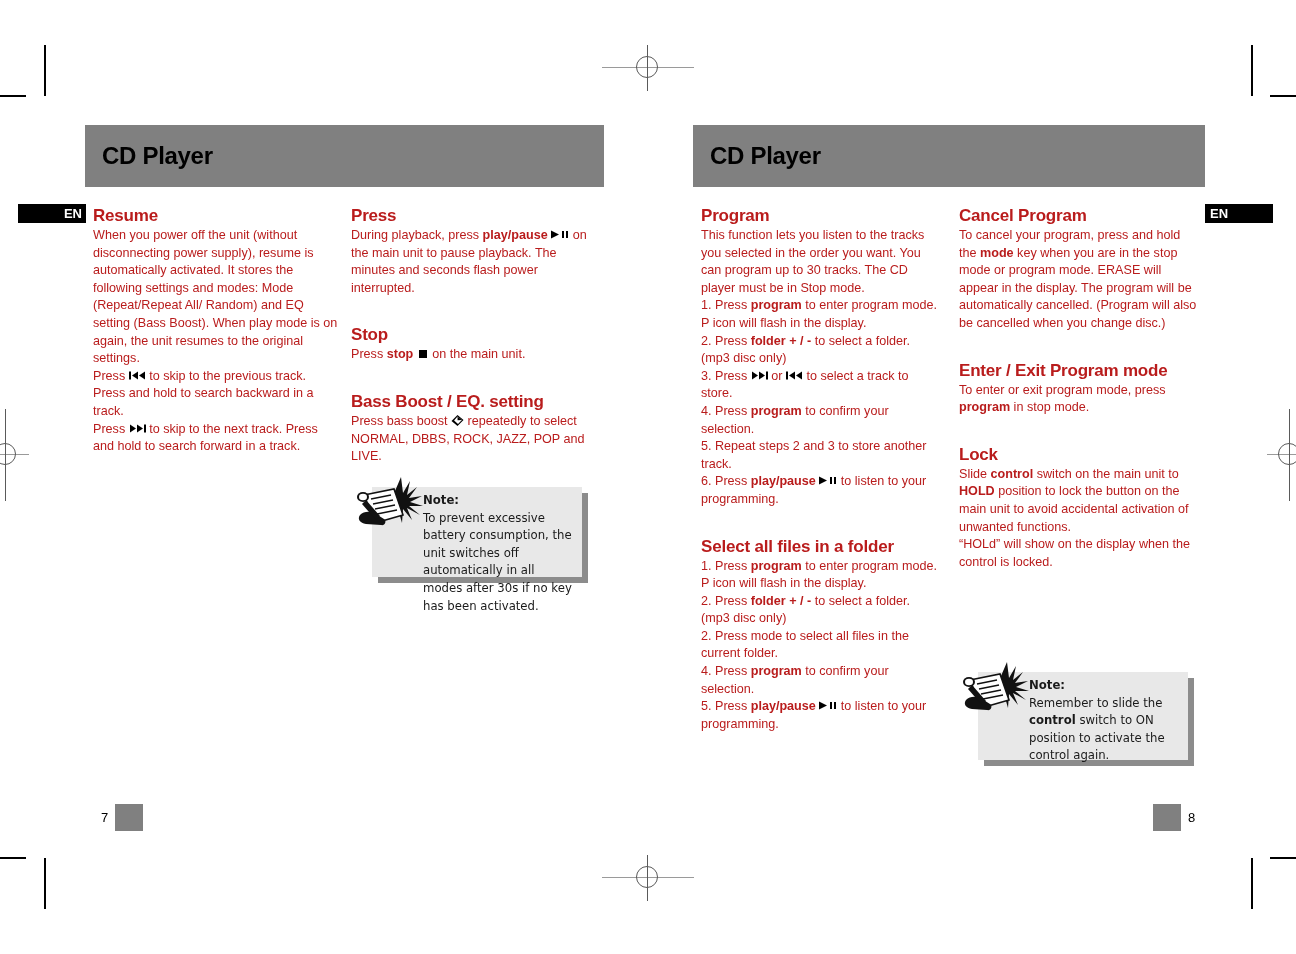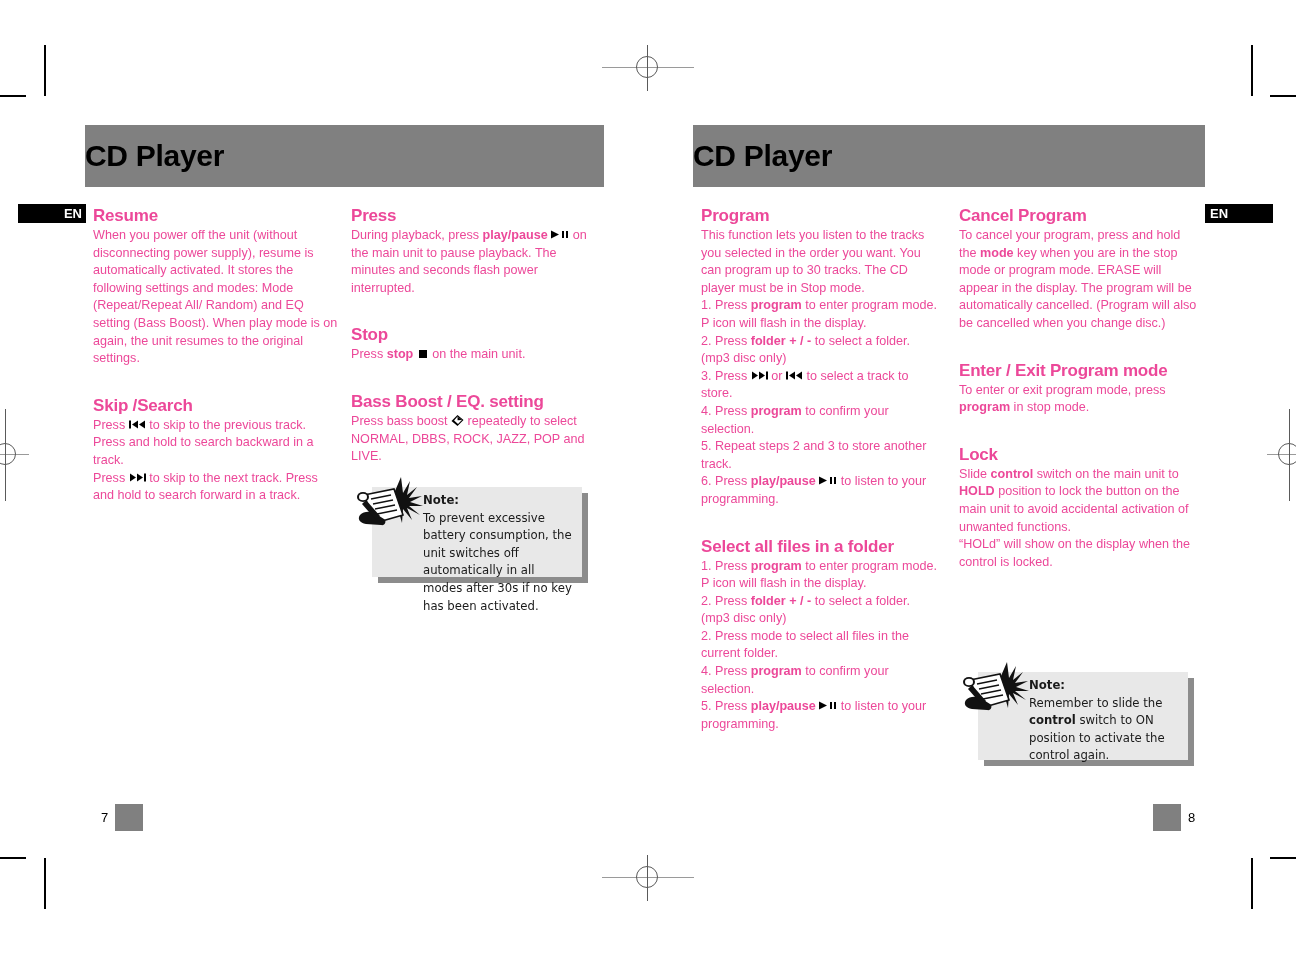--- a/index.html
+++ b/index.html
@@ -59,24 +59,25 @@
   .page-right { left: 648px; width: 648px; }
 
   .header-bar {
     position: absolute;
     height: 62px;
     background: #808080;
     display: flex;
     align-items: center;
   }
   .header-bar .title {
-    font-size: 30px;
+    font-size: 24px;
     font-weight: bold;
     color: #000;
     letter-spacing: -0.3px;
+    padding-left: 17px;
   }
   .hdr-left  { left: 85px;  width: 519px; top: 125px; }
   .hdr-right { left: 693px; width: 512px; top: 125px; }
 
   
   .en-tab {
     position: absolute;
     background: #000000;
     color: #ffffff;
     font-size: 13px;
@@ -94,21 +95,21 @@
     left: 1205px; top: 204px; width: 68px;
     text-align: left;
     padding-left: 5px;
   }
 
   
   .col {
     position: absolute;
     font-size: 12.6px;
     line-height: 17.6px;
-    color: #ec4899;
+    color: #b91c1c;
   }
   .col-1 { left: 93px;  top: 205px; width: 247px; }
   .col-2 { left: 351px; top: 205px; width: 247px; }
   .col-3 { left: 701px; top: 205px; width: 240px; }
   .col-4 { left: 959px; top: 205px; width: 242px; }
 
   h2.sec {
     font-size: 17px;
     font-weight: bold;
     margin: 0 0 1px 0;
@@ -233,21 +234,20 @@
   </div>
 
   <div class="en-tab en-tab-left">
     <span>EN</span>
   </div>
 
   <div class="col col-1">
     <h2 class="sec">Resume</h2>
     <p class="body">When you power off the unit (without disconnecting power supply), resume is automatically activated. It stores the following settings and modes: Mode (Repeat/Repeat All/ Random) and EQ setting (Bass Boost).  When play mode is on again, the unit resumes to the original settings.</p>
 
-    <h2 class="sec gap">Skip /Search</h2>
     <p class="body"><span>Press</span>
       <span class="glyph g-prev">
         <svg width="17" height="9" viewBox="0 0 17 9">
             <rect x="0" y="0.5" width="2" height="8" fill="#000"></rect>
             <polygon points="9,0.5 9,8.5 3,4.5" fill="#000"></polygon>
             <polygon points="16,0.5 16,8.5 10,4.5" fill="#000"></polygon>
           </svg>
       </span>
       <span>to skip to the previous track. Press and hold to search backward in a track.</span></p>
     <p class="body"><span>Press</span>

